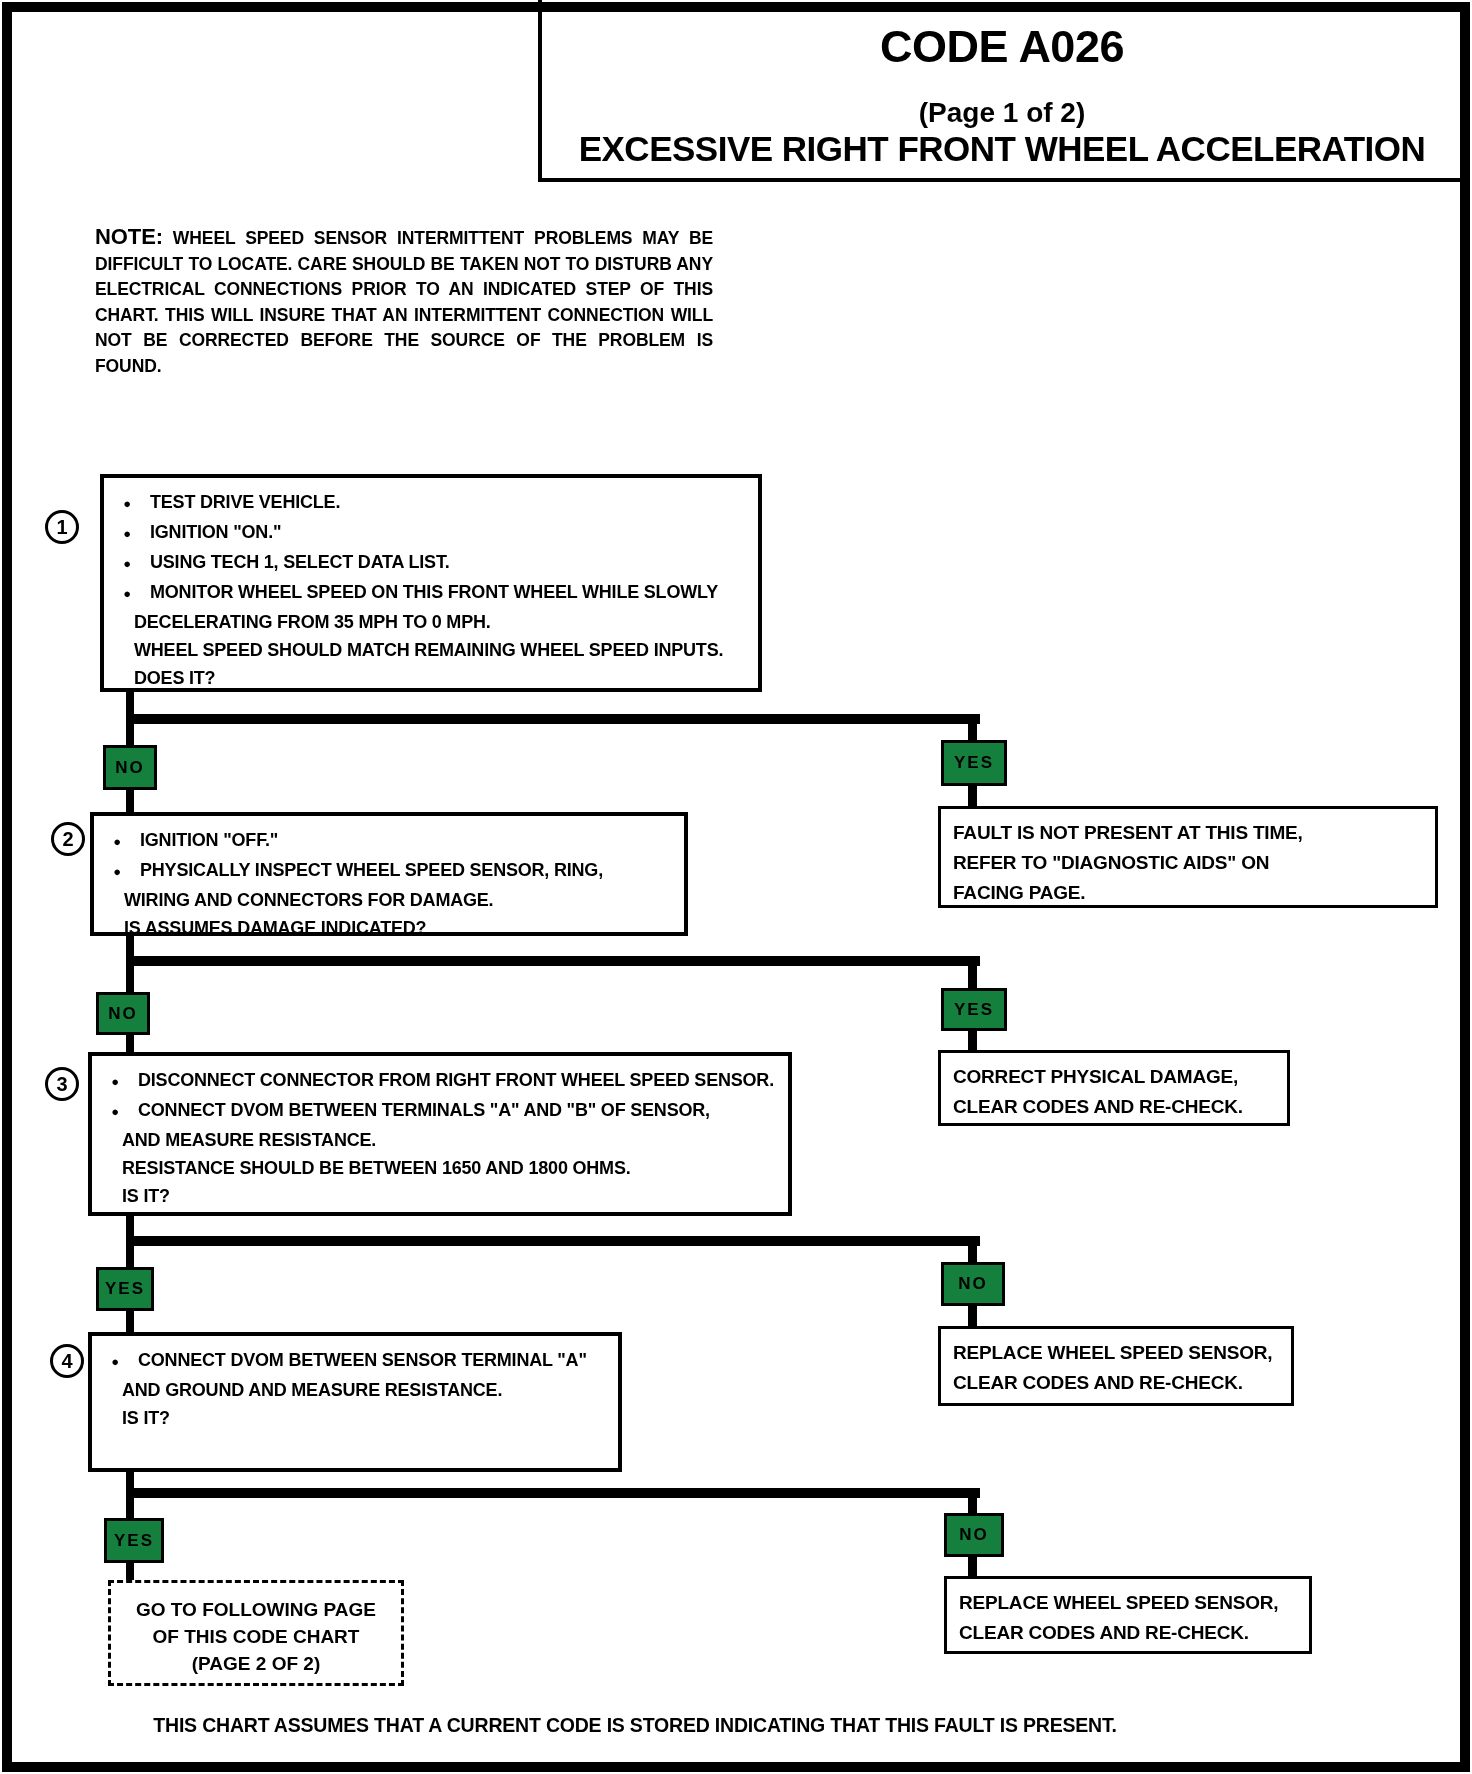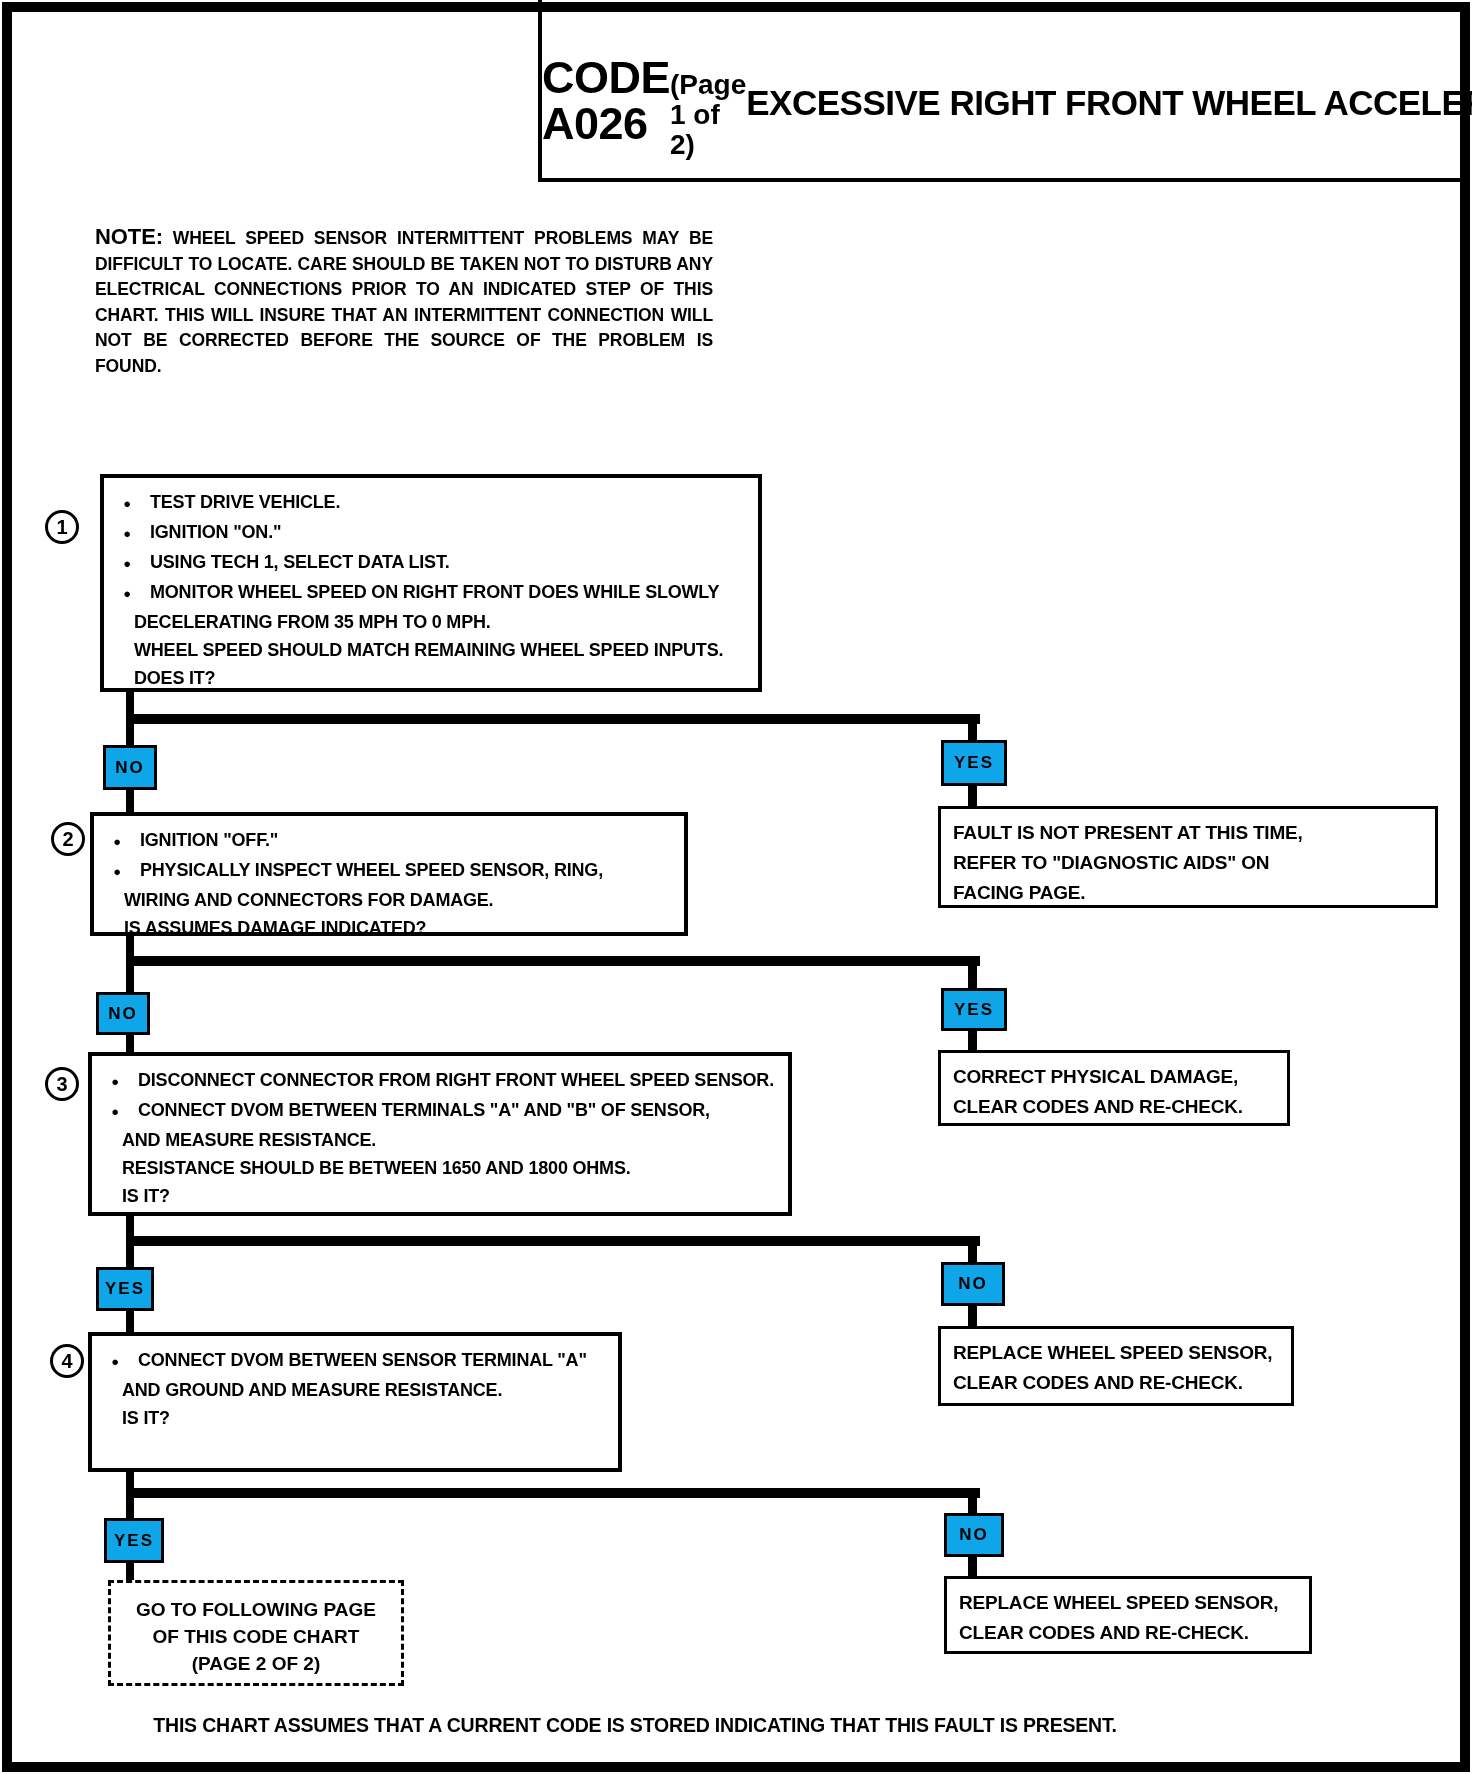--- a/index.html
+++ b/index.html
@@ -7,21 +7,21 @@
     position:relative; width:1472px; height:1774px; background:#ffffff;
     font-family:"Liberation Sans", sans-serif; font-weight:bold; color:#000;
     overflow:hidden;
   }
   .page-border { position:absolute; inset:2px; border:10px solid #000; box-sizing:border-box; }
 
   
   .title-box {
     position:absolute; left:538px; top:0; right:10px; height:182px;
     border-left:4px solid #000; border-bottom:4px solid #000; box-sizing:border-box;
-    display:flex; flex-direction:row; align-items:center; padding-top:24px;
+    display:flex; flex-direction:column; align-items:center; padding-top:24px;
   }
   .title-code    { font-size:45px; line-height:46px; letter-spacing:-0.5px; }
   .title-page    { font-size:28px; line-height:30px; margin-top:28px; }
   .title-heading { font-size:35px; line-height:37px; margin-top:2px; white-space:nowrap; letter-spacing:-0.5px; }
 
   
   .note { position:absolute; left:95px; top:224px; width:618px;
           font-size:17.5px; line-height:25.5px; text-align:justify; letter-spacing:-0.1px; }
   .note-label { font-size:22px; }
 
@@ -30,21 +30,21 @@
               background:#fff; padding-top:10px; font-size:18px; line-height:28px; letter-spacing:-0.2px; }
   .line   { display:flex; align-items:baseline; }
   .bullet { flex:none; width:46px; text-align:center; font-size:13px; }
   .line.cont { padding-left:30px; }
 
   .circle { position:absolute; width:34px; height:34px; border:3px solid #000; border-radius:50%;
             display:flex; align-items:center; justify-content:center;
             font-size:20px; background:#fff; box-sizing:border-box; }
 
   
-  .label-box { position:absolute; border:3px solid #000; box-sizing:border-box; background:#0ea5e9;
+  .label-box { position:absolute; border:3px solid #000; box-sizing:border-box; background:#15803d;
                display:flex; align-items:center; justify-content:center;
                font-size:17px; letter-spacing:2px;text-align:center; }
 
   
   .result-box { position:absolute; border:3px solid #000; box-sizing:border-box; background:#fff;
                 padding:9px 12px; font-size:19px; line-height:30px; letter-spacing:-0.2px; }
 
   .goto-box { position:absolute; border:3px dashed #000; box-sizing:border-box; background:#fff;
               text-align:center; font-size:19px; line-height:27px; padding-top:13px; }
 
@@ -81,21 +81,21 @@
     <div class="line">
         <span class="bullet">●</span>
         <span>IGNITION "ON."</span>
       </div>
     <div class="line">
         <span class="bullet">●</span>
         <span>USING TECH 1, SELECT DATA LIST.</span>
       </div>
     <div class="line">
         <span class="bullet">●</span>
-        <span>MONITOR WHEEL SPEED ON RIGHT FRONT DOES WHILE SLOWLY</span>
+        <span>MONITOR WHEEL SPEED ON THIS FRONT WHEEL WHILE SLOWLY</span>
       </div>
     <div class="line cont">
         <span>DECELERATING FROM 35 MPH TO 0 MPH.</span>
       </div>
     <div class="line cont">
         <span>WHEEL SPEED SHOULD MATCH REMAINING WHEEL SPEED INPUTS.</span>
       </div>
     <div class="line cont">
         <span>DOES IT?</span>
       </div>

